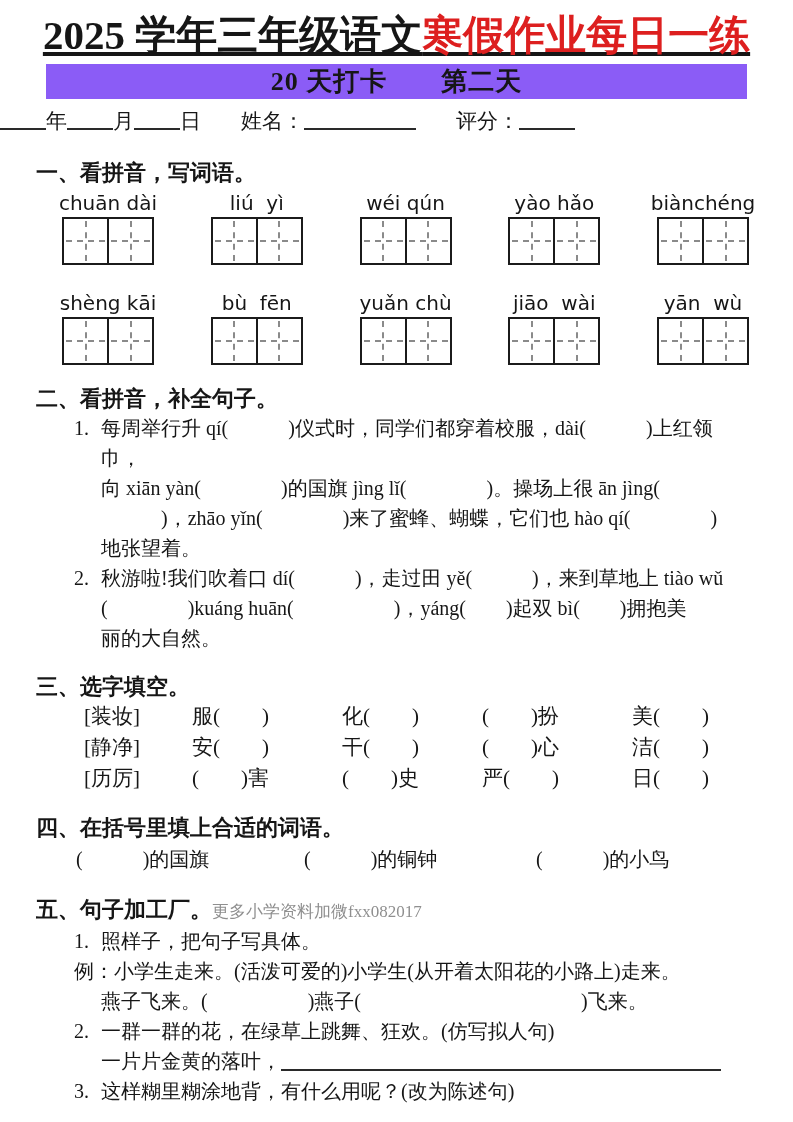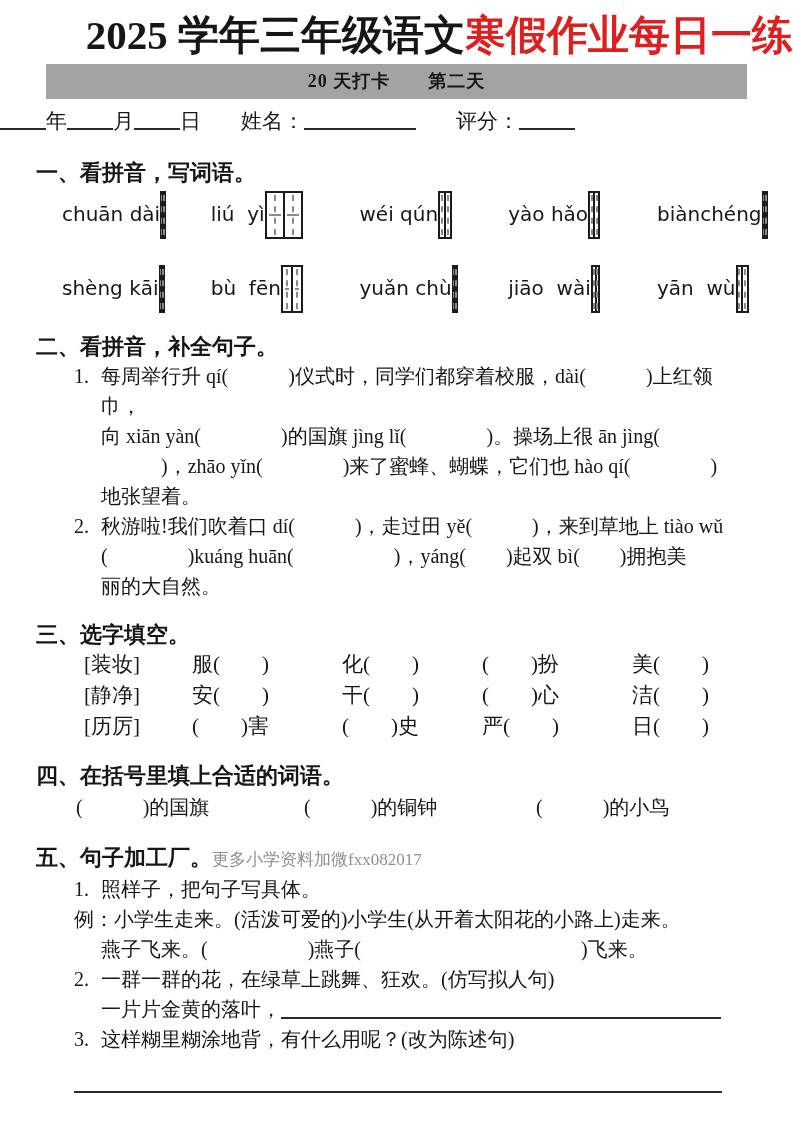--- a/index.html
+++ b/index.html
@@ -4,38 +4,38 @@
 <style>
   * { margin:0; padding:0; box-sizing:border-box; }
   html,body { background:#ffffff; }
   .page {
     width:793px; height:1122px; background:#fff; color:#161616;
     font-family:"Liberation Serif", serif; overflow:hidden; margin:0 auto;
     position:relative;
   }
   
   .title {
-    text-align:right; font-size:41px; font-weight:900; line-height:1.12;
-    margin-top:13px; letter-spacing:0px; white-space:nowrap;
+    text-align:center; font-size:41px; font-weight:900; line-height:1.12;
+    margin-top:13px; letter-spacing:0px; white-space:nowrap;text-decoration:underline;
   }
   .title .red { color:#DD1F1F; }
   .banner {
-    margin:5px 46px 0 46px; background:#a3a3a3; text-align:center;
-    font-weight:bold; font-size:18px; line-height:35px; letter-spacing:1px;
+    margin:5px 46px 0 46px; background:#8b5cf6; text-align:center;
+    font-weight:bold; font-size:26px; line-height:35px; letter-spacing:1px;
   }
   .dateline { text-align:left; font-size:21px; margin-top:8px; white-space:nowrap; }
   .blank { display:inline-block; border-bottom:2px solid #2a2a2a; height:18px; vertical-align:-2px; }
   .w46 { width:46px; } .w115 { width:112px; } .w56 { width:56px; }
   .gapL { margin-left:40px; }
   
   .content { padding:4px 42px 0 36px; font-size:20px; }
   .sec-title { font-size:22px; font-weight:bold; margin-top:20px; line-height:28px; }
   
   .pinyin-row { display:flex; justify-content:space-between; padding:3px 2px 0 26px; }
-  .pcol { width:92px; display:flex; flex-direction:row; align-items:center; }
+  .pcol { width:92px; display:flex; flex-direction:column; align-items:center; }
   .pinyin { font-family:"DejaVu Sans", sans-serif; font-size:20px; line-height:26px; white-space:pre; }
   .word-grid { width:92px; height:48px; border:2.5px solid #1b1b1b; display:flex; margin-top:1px; background:#fff; }
   .wcell { flex:1; position:relative; }
   .wcell + .wcell { border-left:2px solid #1b1b1b; }
   .wcell::before { content:""; position:absolute; left:50%; top:2px; bottom:2px; border-left:2px dashed #8a8a8a; margin-left:-1px; }
   .wcell::after  { content:""; position:absolute; top:50%; left:2px; right:2px; border-top:2px dashed #8a8a8a; margin-top:-1px; }
   
   .item { display:flex; padding-left:38px; }
   .item .num { flex:none; width:27px; line-height:30px; }
   .lines { flex:1; }

